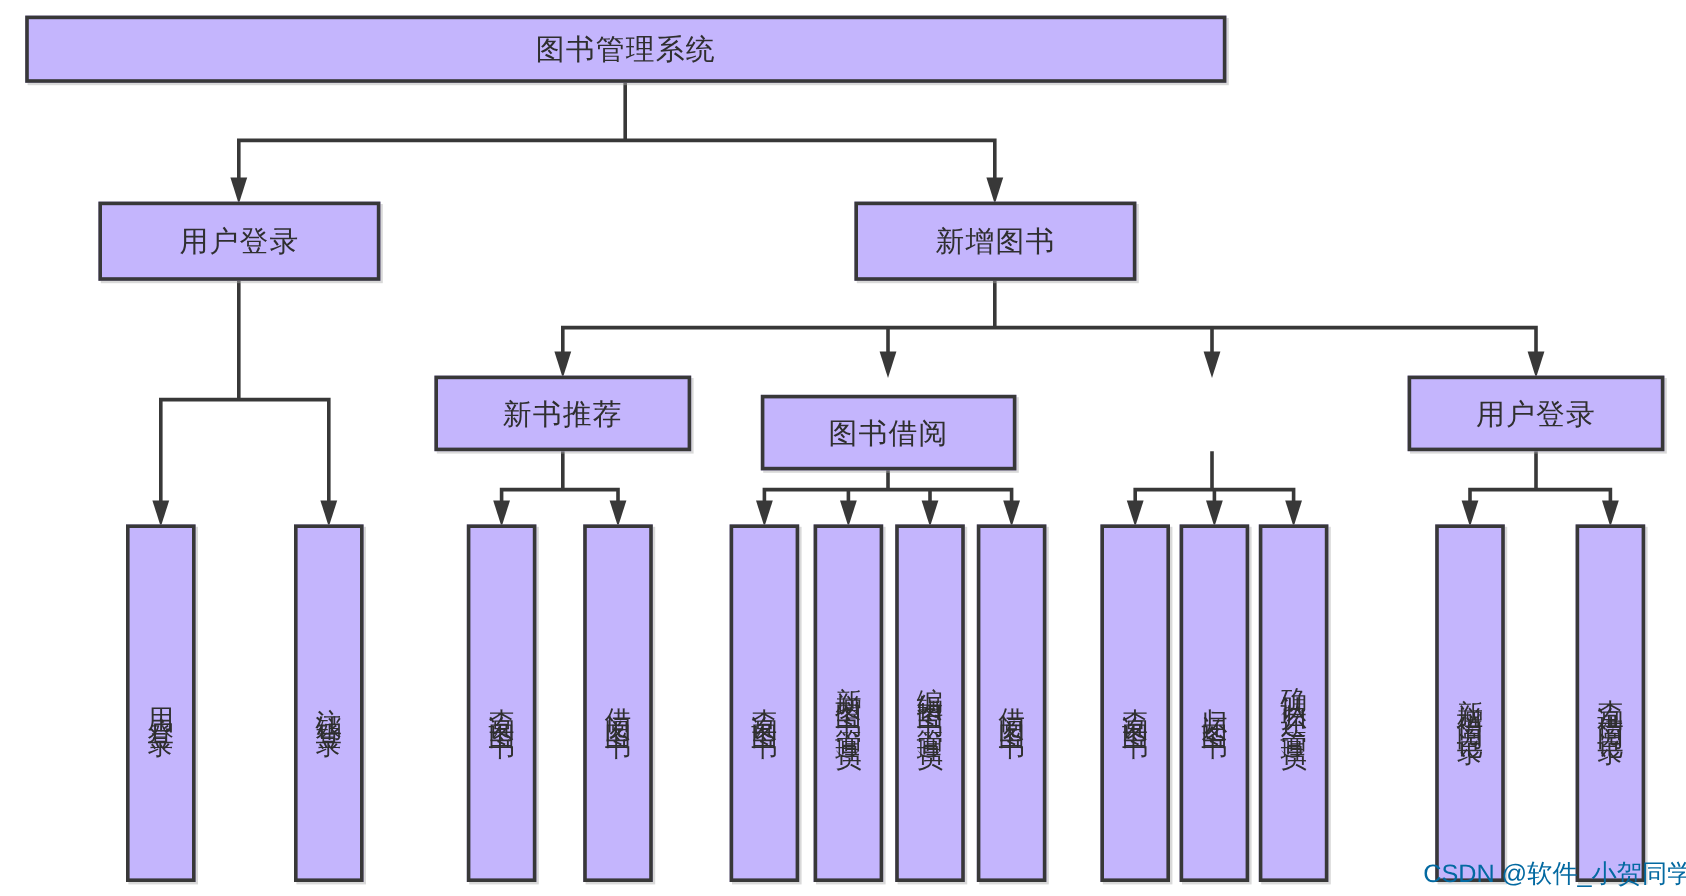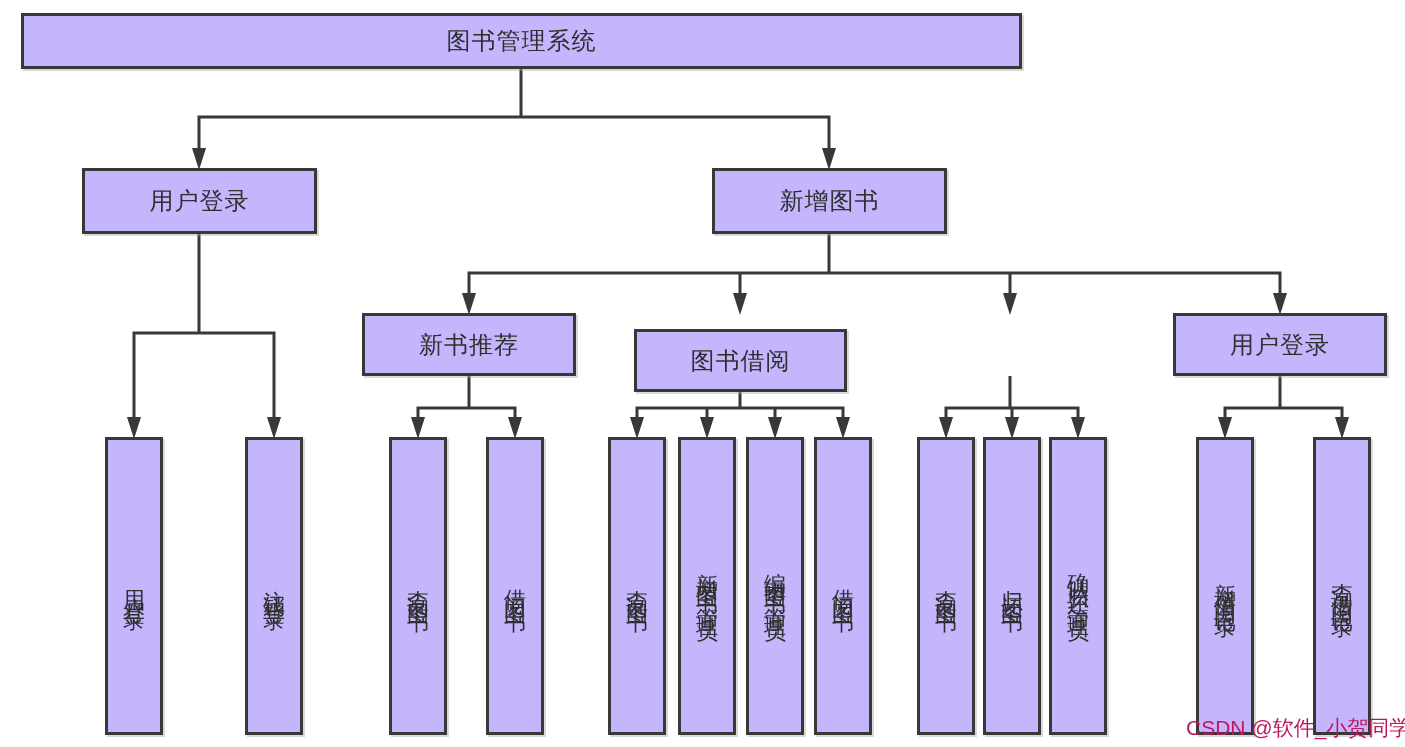--- a/index.html
+++ b/index.html
@@ -14,21 +14,21 @@
     display:flex; align-items:center; justify-content:center;
     box-shadow:2px 2px 0 rgba(170,170,170,0.45);
   }
   .h-node { font-size:24px; letter-spacing:1px; white-space:nowrap; }
   .v-node {
     writing-mode:vertical-rl; text-orientation:mixed;
     font-size:22px; letter-spacing:7px; line-height:1;
   }
   .watermark {
     position:absolute; left:1186px; top:714px; width:210px;
-    font-size:21px; color:#be185d; white-space:nowrap;
+    font-size:21px; color:#0369a1; white-space:nowrap;
     text-align:left;
   }
 </style>
 </head>
 <body>
 
 <div class="stage">
 
   <svg class="wires" viewBox="0 0 1405 747" xmlns="http://www.w3.org/2000/svg">
     <g stroke="#383838" stroke-width="3" fill="none">

